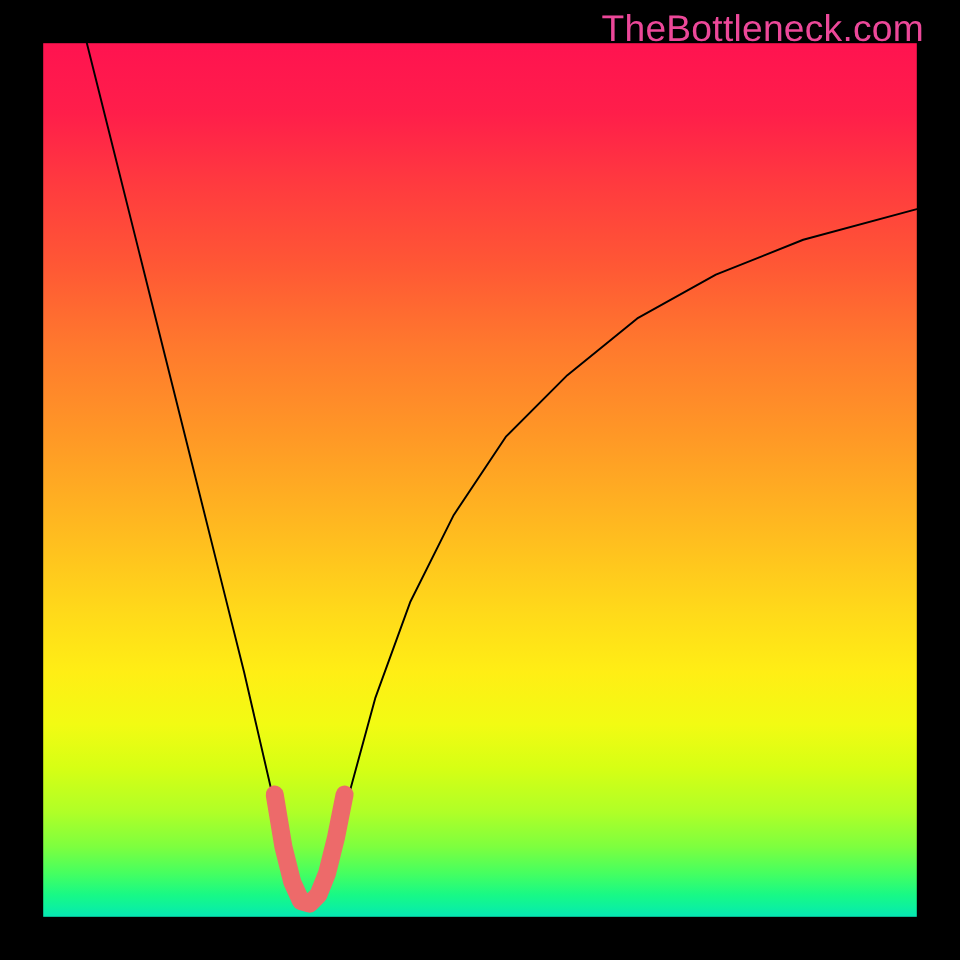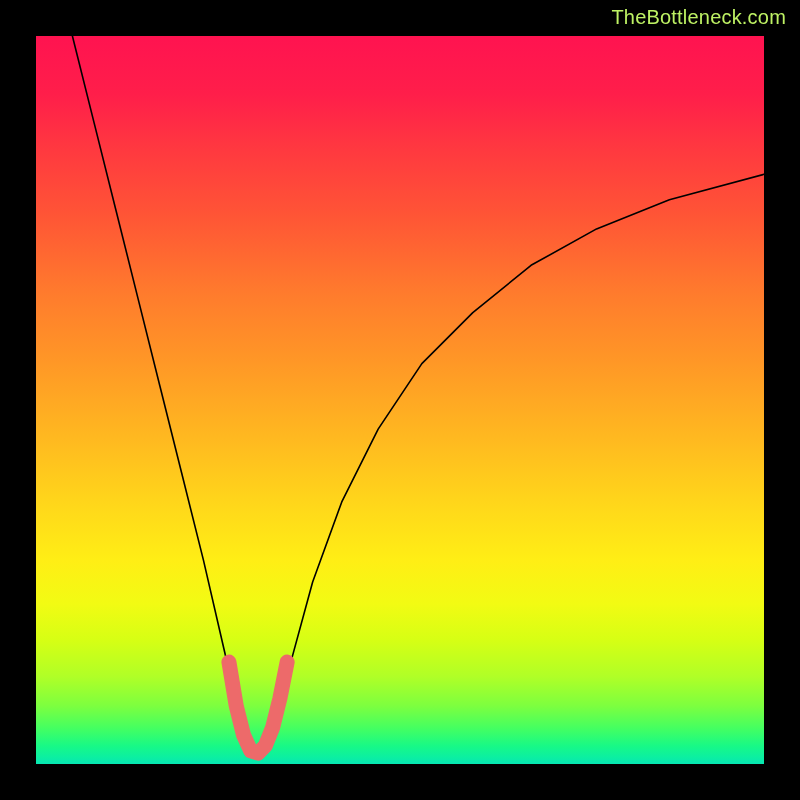--- a/index.html
+++ b/index.html
@@ -13,23 +13,23 @@
   }
   .outer {
     position: relative;
     width: 800px;
     height: 800px;
     background: #000;
   }
   .watermark {
     position: absolute;
     top: 6px;
-    right: 14px;
-    color: #bef264;
-    font-size: 20px;
+    right: 30px;
+    color: #ec4899;
+    font-size: 31px;
     letter-spacing: 0.2px;
     z-index: 10;
   }
   .plot {
     position: absolute;
     left: 36px;
     top: 36px;
     width: 728px;
     height: 728px;
     

